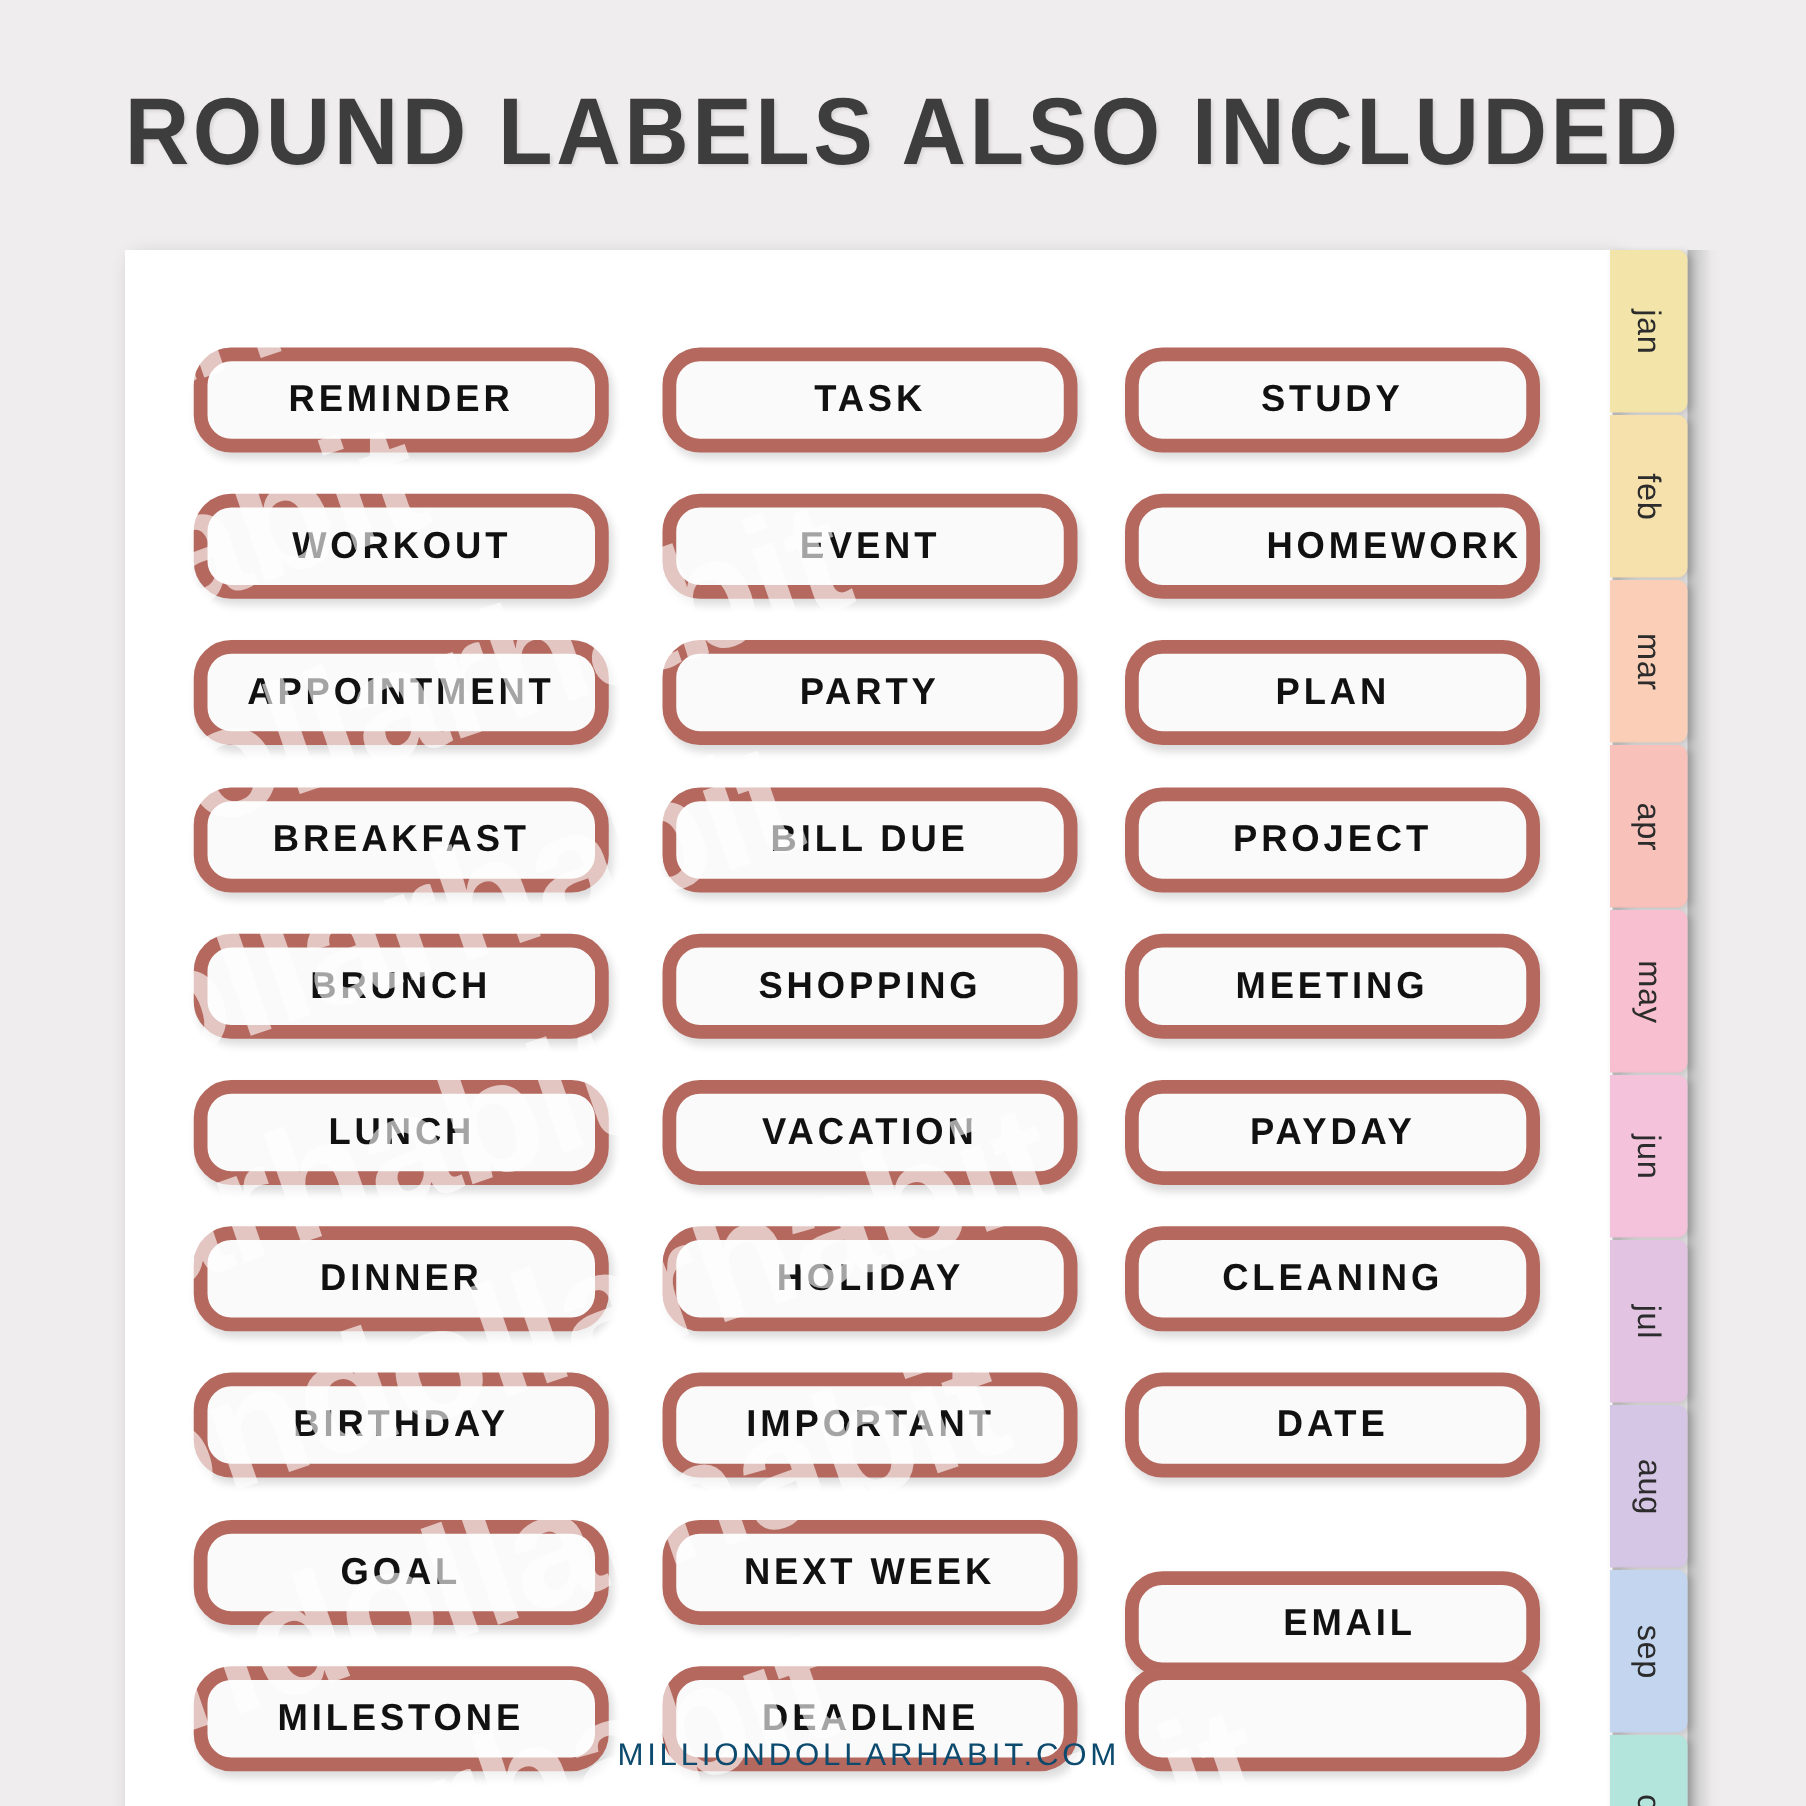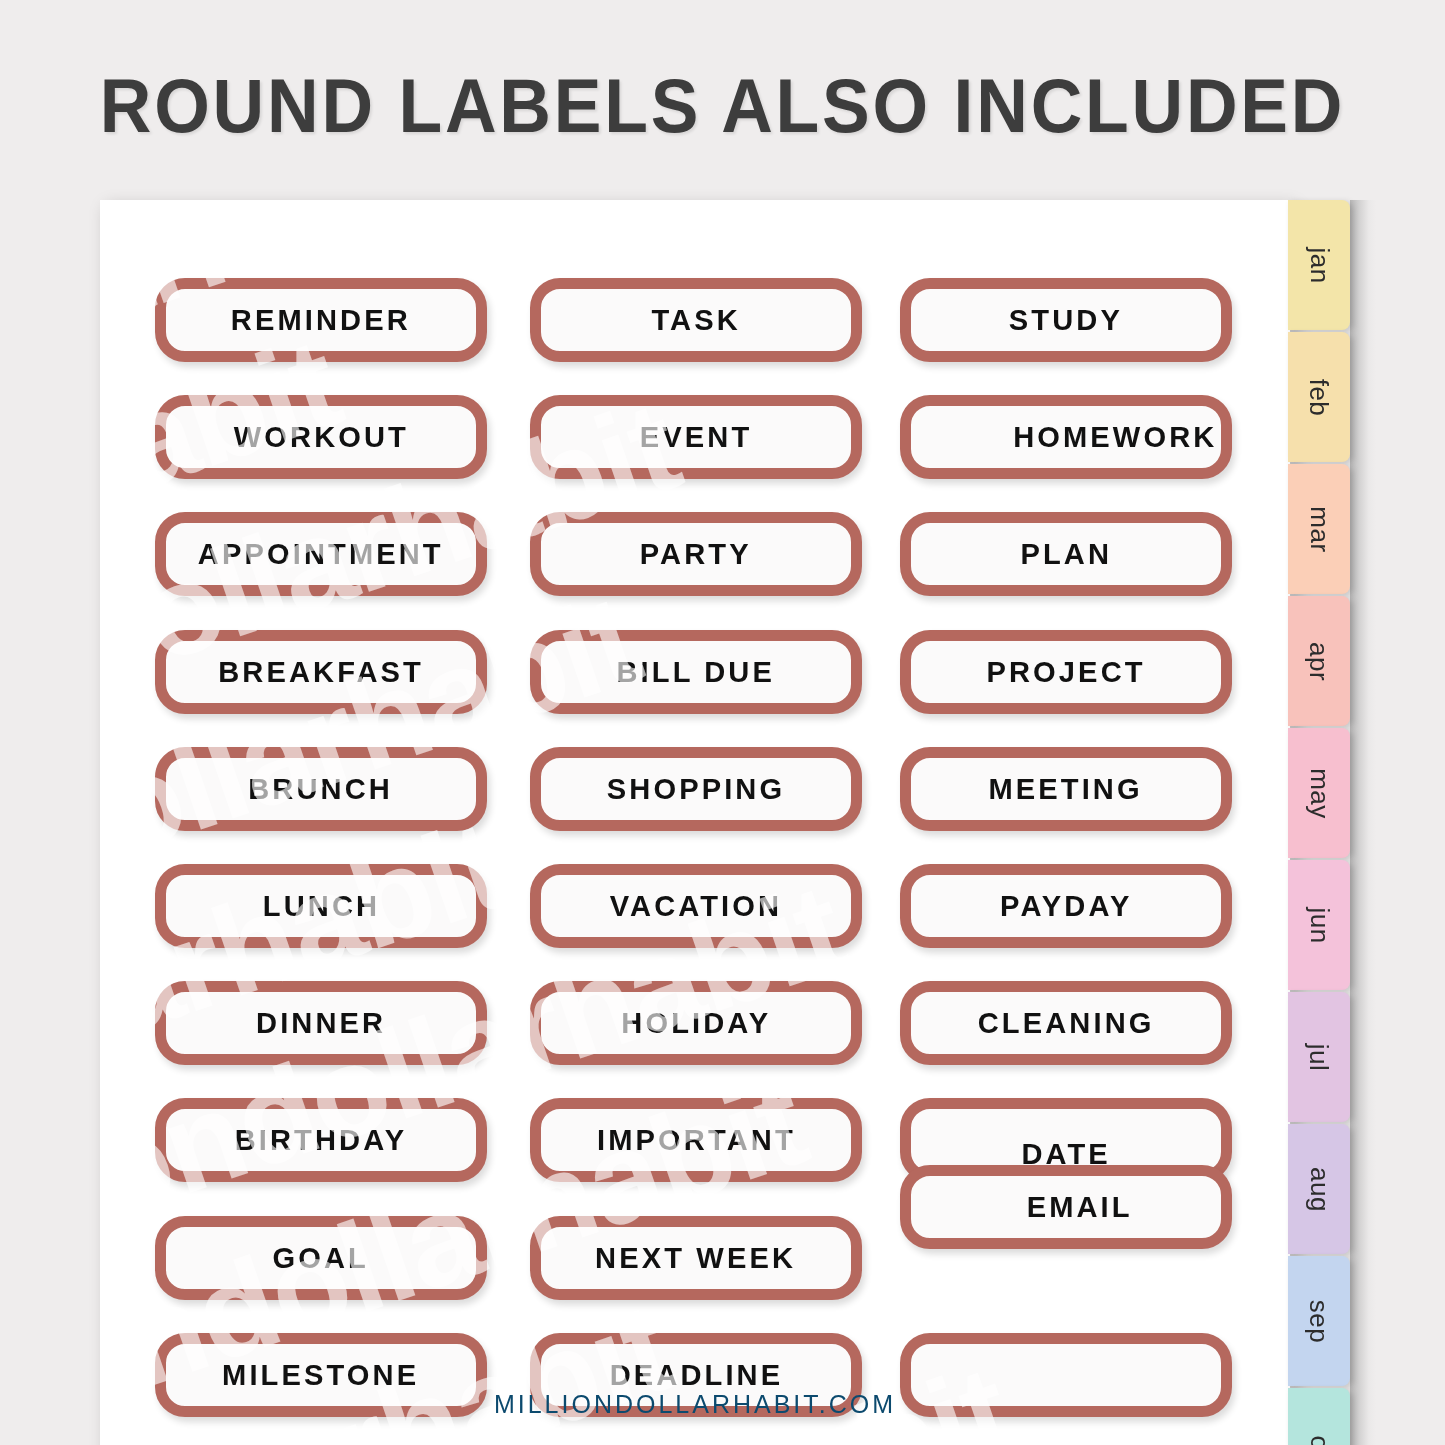--- a/index.html
+++ b/index.html
@@ -234,30 +234,30 @@
       </div>
       <div class="label-pill" style="left: 800px; top: 781.2px;">
         <span class="label-text">CLEANING</span>
       </div>
       <div class="label-pill" style="left: 55px; top: 898.4px;">
         <span class="label-text">BIRTHDAY</span>
       </div>
       <div class="label-pill" style="left: 430px; top: 898.4px;">
         <span class="label-text">IMPORTANT</span>
       </div>
-      <div class="label-pill" style="left: 800px; top: 898.4px; align-items: flex-end;">
+      <div class="label-pill" style="left: 800px; top: 898.4px;">
         <span class="label-text">DATE</span>
       </div>
       <div class="label-pill" style="left: 55px; top: 1015.6px;">
         <span class="label-text">GOAL</span>
       </div>
       <div class="label-pill" style="left: 430px; top: 1015.6px;">
         <span class="label-text">NEXT WEEK</span>
       </div>
-      <div class="label-pill" style="left: 800px; top: 965px; padding-left: 27px;">
+      <div class="label-pill" style="left: 800px; top: 1057px; padding-left: 27px;">
         <span class="label-text">EMAIL</span>
       </div>
       <div class="label-pill" style="left: 55px; top: 1132.8px;">
         <span class="label-text">MILESTONE</span>
       </div>
       <div class="label-pill" style="left: 430px; top: 1132.8px;">
         <span class="label-text">DEADLINE</span>
       </div>
       <div class="label-pill" style="left: 800px; top: 1132.8px;">
         <span class="label-text"></span>

